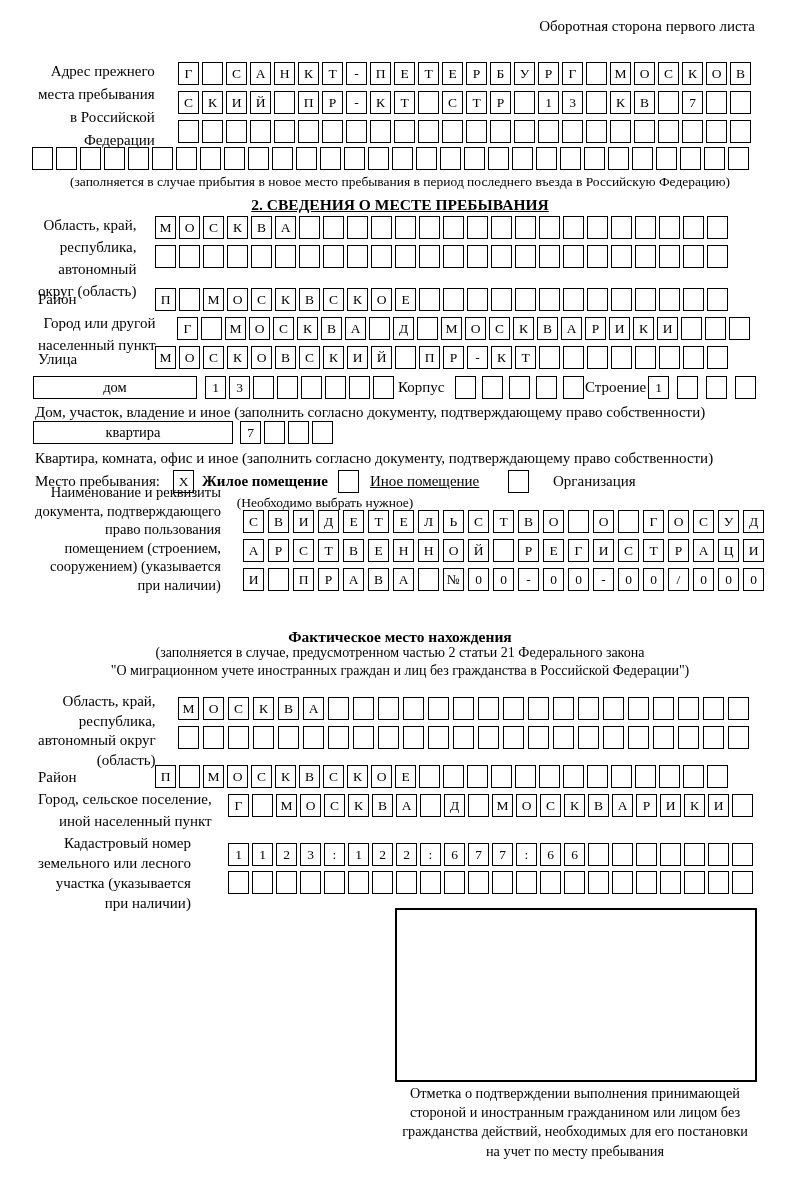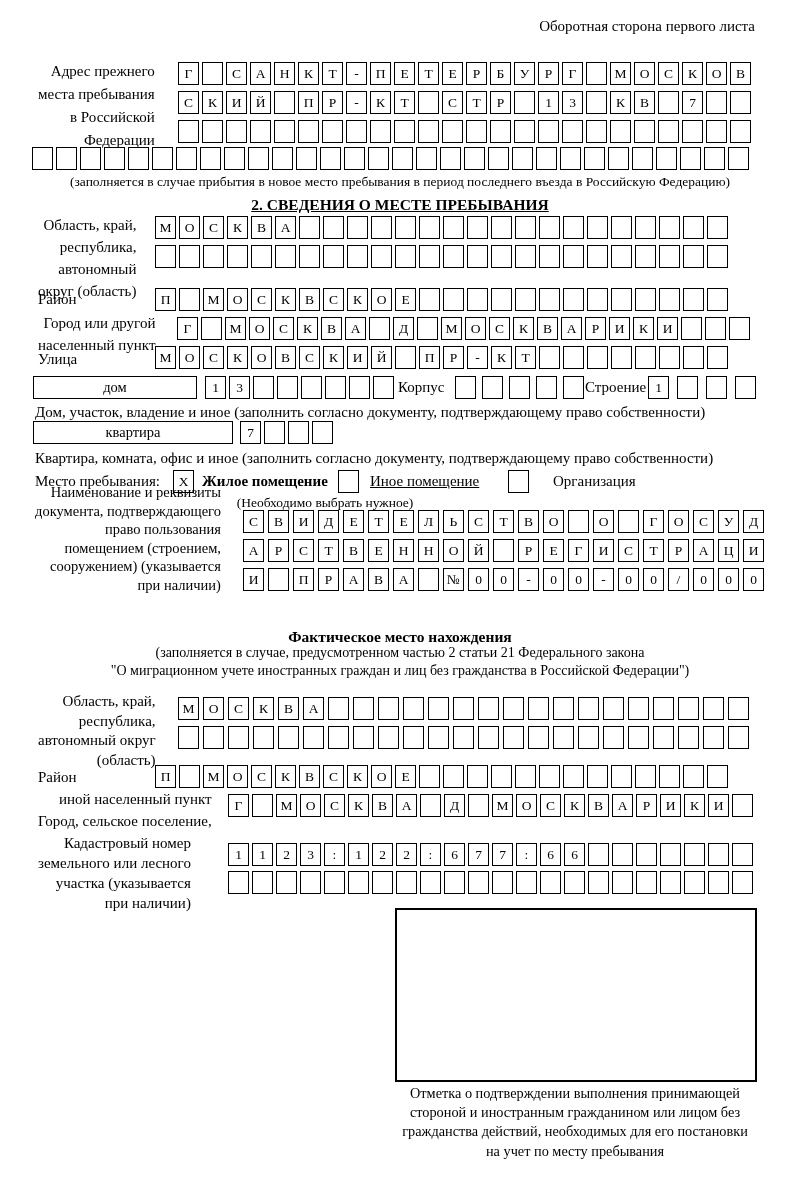--- a/index.html
+++ b/index.html
@@ -522,22 +522,22 @@
       <div class="cell"></div>
       <div class="cell"></div>
       <div class="cell"></div>
       <div class="cell"></div>
       <div class="cell"></div>
       <div class="cell"></div>
       <div class="cell"></div>
     </div>
 
   <div class="lab lh22" style="left:38px; top:792px;">
+    <div>Город, сельское поселение,</div>
     <div>иной населенный пункт</div>
-    <div>Город, сельское поселение,</div>
   </div>
   <div class="row" style="left:228px; top:794px;">
       <div class="cell">Г</div>
       <div class="cell"></div>
       <div class="cell">М</div>
       <div class="cell">О</div>
       <div class="cell">С</div>
       <div class="cell">К</div>
       <div class="cell">В</div>
       <div class="cell">А</div>

